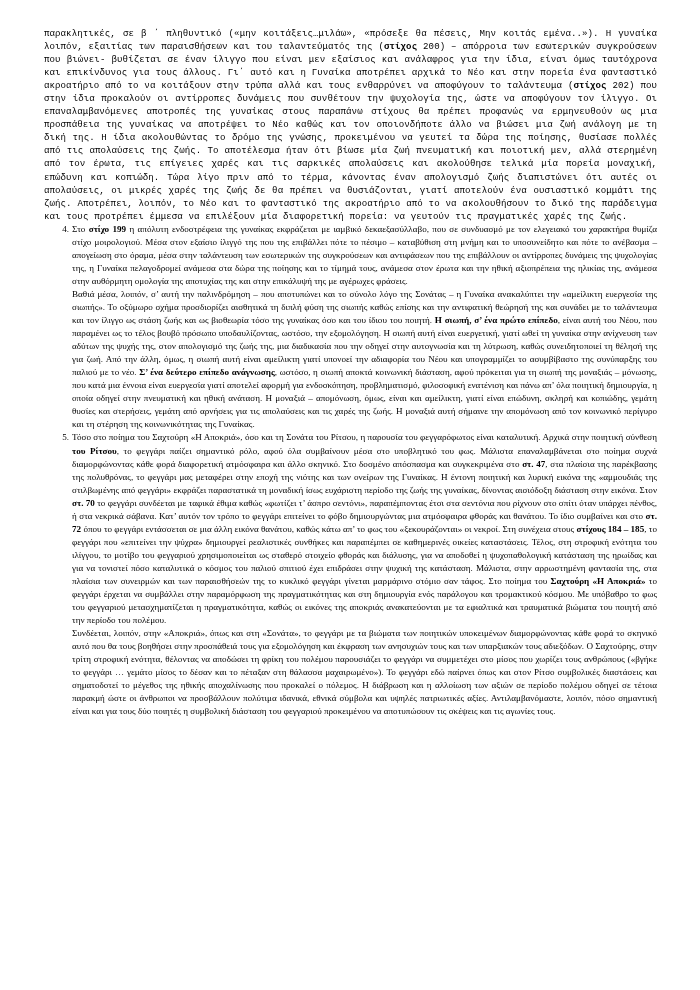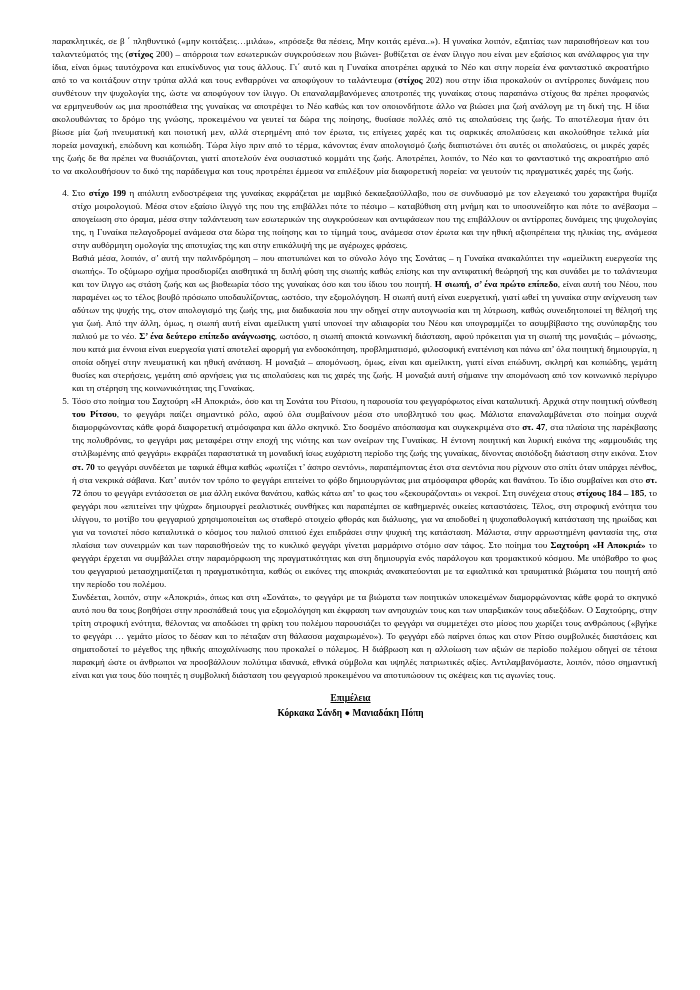--- a/index.html
+++ b/index.html
@@ -19,23 +19,24 @@
     width: 700px;
     height: 990px;
     box-sizing: border-box;
     padding: 27px 43px 0 44px;
   }
   .para {
     font-size: 9.1px;
     line-height: 13.05px;
     text-align: justify;
     text-justify: inter-word;
-    margin: 8px;
+    margin: 0;
     letter-spacing: 0.07px;
     word-spacing: 0.2px;
+    font-family: Liberation Mono, monospace;
   }
   
   .list-item {
     position: relative;
     padding-left: 28px;
     font-size: 9.1px;
     line-height: 13.05px;
     text-align: justify;
     margin: 0;
   }
@@ -77,22 +78,14 @@
 
   <p class="para" id="para-0"><span>παρακλητικές, σε β ΄ πληθυντικό («μην κοιτάξεις…μιλάω», «πρόσεξε θα πέσεις, Μην κοιτάς εμένα..»). Η γυναίκα λοιπόν, εξαιτίας των παραισθήσεων και του ταλαντεύματός της (</span><span class="b">στίχος</span><span> 200) – απόρροια των εσωτερικών συγκρούσεων που βιώνει- βυθίζεται σε έναν ίλιγγο που είναι μεν εξαίσιος και ανάλαφρος για την ίδια, είναι όμως ταυτόχρονα και επικίνδυνος για τους άλλους. Γι΄ αυτό και η Γυναίκα αποτρέπει αρχικά το Νέο και στην πορεία ένα φανταστικό ακροατήριο από το να κοιτάξουν στην τρύπα αλλά και τους ενθαρρύνει να αποφύγουν το ταλάντευμα (</span><span class="b">στίχος</span><span> 202) που στην ίδια προκαλούν οι αντίρροπες δυνάμεις που συνθέτουν την ψυχολογία της, ώστε να αποφύγουν τον ίλιγγο. Οι επαναλαμβανόμενες αποτροπές της γυναίκας στους παραπάνω στίχους θα πρέπει προφανώς να ερμηνευθούν ως μια προσπάθεια της γυναίκας να αποτρέψει το Νέο καθώς και τον οποιονδήποτε άλλο να βιώσει μια ζωή ανάλογη με τη δική της. Η ίδια ακολουθώντας το δρόμο της γνώσης, προκειμένου να γευτεί τα δώρα της ποίησης, θυσίασε πολλές από τις απολαύσεις της ζωής. Το αποτέλεσμα ήταν ότι βίωσε μία ζωή πνευματική και ποιοτική μεν, αλλά στερημένη από τον έρωτα, τις επίγειες χαρές και τις σαρκικές απολαύσεις και ακολούθησε τελικά μία πορεία μοναχική, επώδυνη και κοπιώδη. Τώρα λίγο πριν από το τέρμα, κάνοντας έναν απολογισμό ζωής διαπιστώνει ότι αυτές οι απολαύσεις, οι μικρές χαρές της ζωής δε θα πρέπει να θυσιάζονται, γιατί αποτελούν ένα ουσιαστικό κομμάτι της ζωής. Αποτρέπει, λοιπόν, το Νέο και το φανταστικό της ακροατήριο από το να ακολουθήσουν το δικό της παράδειγμα και τους προτρέπει έμμεσα να επιλέξουν μία διαφορετική πορεία: να γευτούν τις πραγματικές χαρές της ζωής.</span></p>
 
   <div id="list-root">
       <p class="list-item"><span class="marker">4.</span><span>Στο </span><span class="b">στίχο 199</span><span> η απόλυτη ενδοστρέφεια της γυναίκας εκφράζεται με ιαμβικό δεκαεξασύλλαβο, που σε συνδυασμό με τον ελεγειακό του χαρακτήρα θυμίζα στίχο μοιρολογιού. Μέσα στον εξαίσιο ίλιγγό της που της επιβάλλει πότε το πέσιμο – καταβύθιση στη μνήμη και το υποσυνείδητο και πότε το ανέβασμα – απογείωση στο όραμα, μέσα στην ταλάντευση των εσωτερικών της συγκρούσεων και αντιφάσεων που της επιβάλλουν οι αντίρροπες δυνάμεις της ψυχολογίας της, η Γυναίκα πελαγοδρομεί ανάμεσα στα δώρα της ποίησης και το τίμημά τους, ανάμεσα στον έρωτα και την ηθική αξιοπρέπεια της ηλικίας της, ανάμεσα στην αυθόρμητη ομολογία της αποτυχίας της και στην επικάλυψή της με αγέρωχες φράσεις.</span></p>
       <p class="list-item"><span>Βαθιά μέσα, λοιπόν, σ’ αυτή την παλινδρόμηση – που αποτυπώνει και το σύνολο λόγο της Σονάτας – η Γυναίκα ανακαλύπτει την «αμείλικτη ευεργεσία της σιωπής». Το οξύμωρο σχήμα προσδιορίζει αισθητικά τη διπλή φύση της σιωπής καθώς επίσης και την αντιφατική θεώρησή της και συνάδει με το ταλάντευμα και τον ίλιγγο ως στάση ζωής και ως βιοθεωρία τόσο της γυναίκας όσο και του ίδιου του ποιητή. </span><span class="b">Η σιωπή, σ’ ένα πρώτο επίπεδο</span><span>, είναι αυτή του Νέου, που παραμένει ως το τέλος βουβό πρόσωπο υποδαυλίζοντας, ωστόσο, την εξομολόγηση. Η σιωπή αυτή είναι ευεργετική, γιατί ωθεί τη γυναίκα στην ανίχνευση των αδύτων της ψυχής της, στον απολογισμό της ζωής της, μια διαδικασία που την οδηγεί στην αυτογνωσία και τη λύτρωση, καθώς συνειδητοποιεί τη θέλησή της για ζωή. Από την άλλη, όμως, η σιωπή αυτή είναι αμείλικτη γιατί υπονοεί την αδιαφορία του Νέου και υπογραμμίζει το ασυμβίβαστο της συνύπαρξης του παλιού με το νέο. </span><span class="b">Σ’ ένα δεύτερο επίπεδο ανάγνωσης</span><span>, ωστόσο, η σιωπή αποκτά κοινωνική διάσταση, αφού πρόκειται για τη σιωπή της μοναξιάς – μόνωσης, που κατά μια έννοια είναι ευεργεσία γιατί αποτελεί αφορμή για ενδοσκόπηση, προβληματισμό, φιλοσοφική ενατένιση και πάνω απ’ όλα ποιητική δημιουργία, η οποία οδηγεί στην πνευματική και ηθική ανάταση. Η μοναξιά – απομόνωση, όμως, είναι και αμείλικτη, γιατί είναι επώδυνη, σκληρή και κοπιώδης, γεμάτη θυσίες και στερήσεις, γεμάτη από αρνήσεις για τις απολαύσεις και τις χαρές της ζωής. Η μοναξιά αυτή σήμαινε την απομόνωση από τον κοινωνικό περίγυρο και τη στέρηση της κοινωνικότητας της Γυναίκας.</span></p>
       <p class="list-item"><span class="marker">5.</span><span>Τόσο στο ποίημα του Σαχτούρη «Η Αποκριά», όσο και τη Σονάτα του Ρίτσου, η παρουσία του φεγγαρόφωτος είναι καταλυτική. Αρχικά στην ποιητική σύνθεση </span><span class="b">του Ρίτσου</span><span>, το φεγγάρι παίζει σημαντικό ρόλο, αφού όλα συμβαίνουν μέσα στο υποβλητικό του φως. Μάλιστα επαναλαμβάνεται στο ποίημα συχνά διαμορφώνοντας κάθε φορά διαφορετική ατμόσφαιρα και άλλο σκηνικό. Στο δοσμένο απόσπασμα και συγκεκριμένα στο </span><span class="b">στ. 47</span><span>, στα πλαίσια της παρέκβασης της πολυθρόνας, το φεγγάρι μας μεταφέρει στην εποχή της νιότης και των ονείρων της Γυναίκας. Η έντονη ποιητική και λυρική εικόνα της «αμμουδιάς της στιλβωμένης από φεγγάρι» εκφράζει παραστατικά τη μοναδική ίσως ευχάριστη περίοδο της ζωής της γυναίκας, δίνοντας αισιόδοξη διάσταση στην εικόνα. Στον </span><span class="b">στ. 70</span><span> το φεγγάρι συνδέεται με ταφικά έθιμα καθώς «φωτίζει τ’ άσπρο σεντόνι», παραπέμποντας έτσι στα σεντόνια που ρίχνουν στο σπίτι όταν υπάρχει πένθος, ή στα νεκρικά σάβανα. Κατ’ αυτόν τον τρόπο το φεγγάρι επιτείνει το φόβο δημιουργώντας μια ατμόσφαιρα φθοράς και θανάτου. Το ίδιο συμβαίνει και στο </span><span class="b">στ. 72</span><span> όπου το φεγγάρι εντάσσεται σε μια άλλη εικόνα θανάτου, καθώς κάτω απ’ το φως του «ξεκουράζονται» οι νεκροί. Στη συνέχεια στους </span><span class="b">στίχους 184 – 185</span><span>, το φεγγάρι που «επιτείνει την ψύχρα» δημιουργεί ρεαλιστικές συνθήκες και παραπέμπει σε καθημερινές οικείες καταστάσεις. Τέλος, στη στροφική ενότητα του ιλίγγου, το μοτίβο του φεγγαριού χρησιμοποιείται ως σταθερό στοιχείο φθοράς και διάλυσης, για να αποδοθεί η ψυχοπαθολογική κατάσταση της ηρωίδας και για να τονιστεί πόσο καταλυτικά ο κόσμος του παλιού σπιτιού έχει επιδράσει στην ψυχική της κατάσταση. Μάλιστα, στην αρρωστημένη φαντασία της, στα πλαίσια των συνειρμών και των παραισθήσεών της το κυκλικό φεγγάρι γίνεται μαρμάρινο στόμιο σαν τάφος. Στο ποίημα του </span><span class="b">Σαχτούρη «Η Αποκριά»</span><span> το φεγγάρι έρχεται να συμβάλλει στην παραμόρφωση της πραγματικότητας και στη δημιουργία ενός παράλογου και τρομακτικού κόσμου. Με υπόβαθρο το φως του φεγγαριού μετασχηματίζεται η πραγματικότητα, καθώς οι εικόνες της αποκριάς ανακατεύονται με τα εφιαλτικά και τραυματικά βιώματα του ποιητή από την περίοδο του πολέμου.</span></p>
       <p class="list-item"><span>Συνδέεται, λοιπόν, στην «Αποκριά», όπως και στη «Σονάτα», το φεγγάρι με τα βιώματα των ποιητικών υποκειμένων διαμορφώνοντας κάθε φορά το σκηνικό αυτό που θα τους βοηθήσει στην προσπάθειά τους για εξομολόγηση και έκφραση των ανησυχιών τους και των υπαρξιακών τους αδιεξόδων. Ο Σαχτούρης, στην τρίτη στροφική ενότητα, θέλοντας να αποδώσει τη φρίκη του πολέμου παρουσιάζει το φεγγάρι να συμμετέχει στο μίσος που χωρίζει τους ανθρώπους («βγήκε το φεγγάρι … γεμάτο μίσος το δέσαν και το πέταξαν στη θάλασσα μαχαιρωμένο»). Το φεγγάρι εδώ παίρνει όπως και στον Ρίτσο συμβολικές διαστάσεις και σηματοδοτεί το μέγεθος της ηθικής αποχαλίνωσης που προκαλεί ο πόλεμος. Η διάβρωση και η αλλοίωση των αξιών σε περίοδο πολέμου οδηγεί σε τέτοια παρακμή ώστε οι άνθρωποι να προσβάλλουν πολύτιμα ιδανικά, εθνικά σύμβολα και υψηλές πατριωτικές αξίες. Αντιλαμβανόμαστε, λοιπόν, πόσο σημαντική είναι και για τους δύο ποιητές η συμβολική διάσταση του φεγγαριού προκειμένου να αποτυπώσουν τις σκέψεις και τις αγωνίες τους.</span></p>
     </div>
 
-  <div class="footer">
-    <span class="edit-label">Επιμέλεια</span>
-    <span class="editors">
-      <span>Κόρκακα Σάνδη</span>
-      <span class="bullet-sep">●</span>
-      <span>Μανιαδάκη Πόπη</span>
-    </span>
-  </div>
 
 </div>
 
 </body></html>

